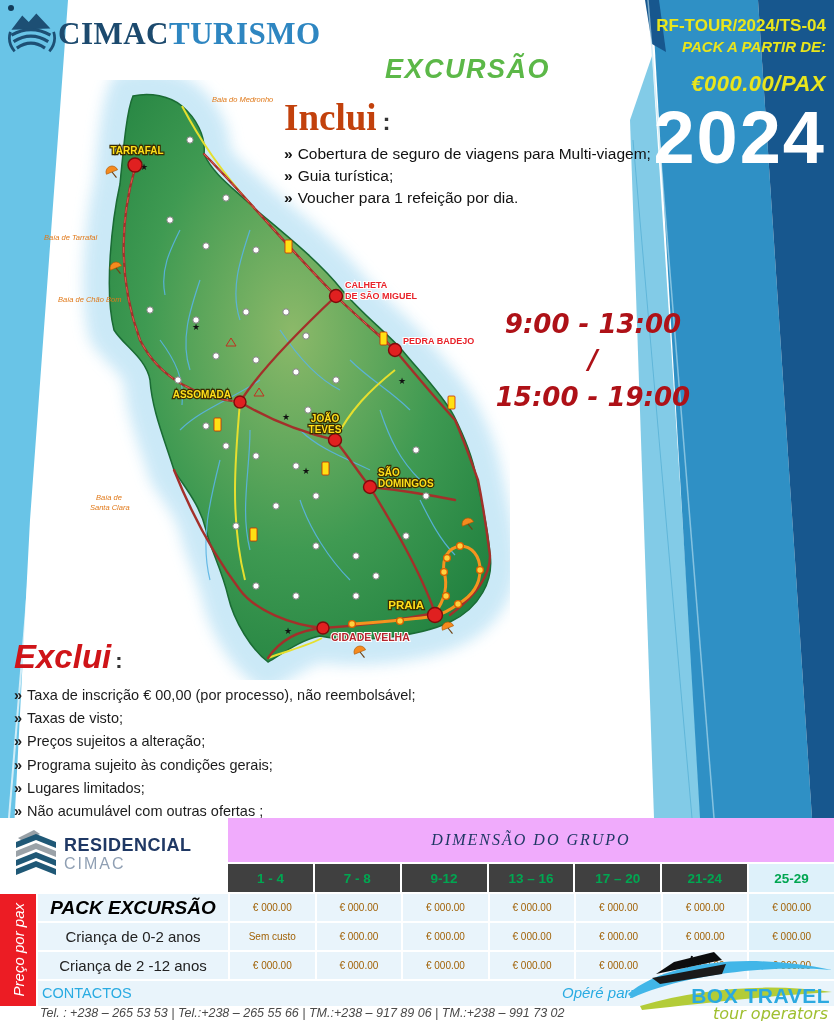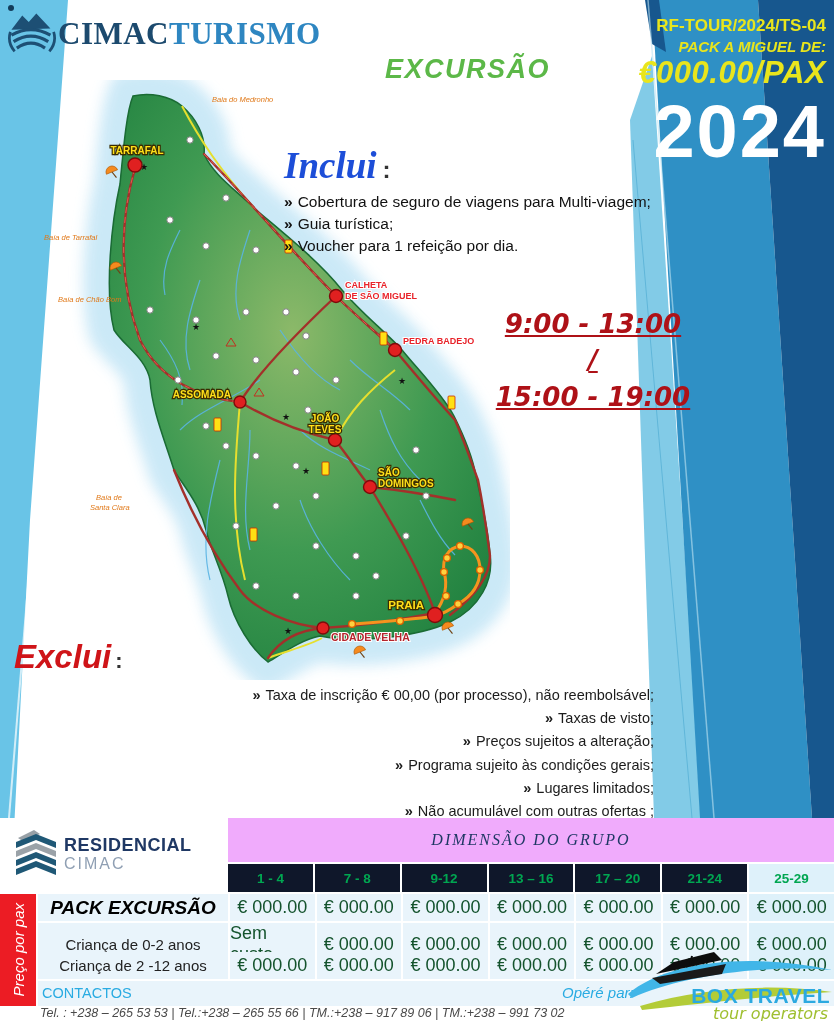--- a/index.html
+++ b/index.html
@@ -18,73 +18,73 @@
   .brand-turismo{color:#2e86c1;}
 
   
   .title{position:absolute;left:385px;top:54px;z-index:5;color:#5cb848;
          font-style:italic;font-weight:800;font-size:27px;letter-spacing:1.5px;}
 
   
   .ribbon-text{position:absolute;right:8px;top:16px;width:230px;text-align:right;z-index:5;color:#e9e51c;}
   .rib-ref{font-size:17px;font-weight:800;}
   .rib-pack{font-size:15px;font-weight:800;font-style:italic;margin-top:2px;}
-  .rib-price{font-size:31px;font-weight:800;font-style:italic;letter-spacing:.5px;}
+  .rib-price{font-size:22px;font-weight:800;font-style:italic;margin-top:16px;letter-spacing:.5px;}
   .rib-year{font-size:74px;font-weight:700;color:#ffffff;line-height:1;margin-top:4px;letter-spacing:2px;}
 
   
   .inclui{position:absolute;left:284px;top:96px;width:436px;z-index:6;}
-  .inclui-head{font-family:"Liberation Serif",serif;font-style:italic;font-weight:700;
-               font-size:37px;color:#1d4ed8;display:inline-block;margin-top:48px;}
+  .inclui-head{font-family:"Liberation Serif",serif;font-weight:700;
+               font-size:37px;color:#c2410c;display:inline-block;}
   .inclui-colon{font-size:24px;color:#333;font-weight:700;margin-left:6px;}
   .route-line{margin-top:8px;font-size:15px;color:#1a1a1a;}
   .route-label{color:#f3a900;font-style:italic;font-weight:800;font-size:17px;}
   .blist{margin:4px 0 0 0;padding:0;list-style:none;font-size:15.5px;color:#111;}
   .blist li{line-height:1.42;}
   .mk{font-weight:700;margin-right:5px;}
 
   
   .schedule{position:absolute;left:488px;top:306px;width:210px;text-align:center;z-index:6;
             font-style:italic;font-weight:700;font-size:26px;color:#ae1117;line-height:1.4;
-            font-family:"DejaVu Sans",sans-serif;text-decoration:underline;}
+            font-family:"DejaVu Sans",sans-serif;}
 
   
   .map{position:absolute;left:0;top:80px;z-index:3;}
   .town-yellow{fill:#ffe01a;font-weight:800;stroke:#3a2c00;stroke-width:2.4px;paint-order:stroke;}
   .town-red{fill:#e8232a;font-weight:800;stroke:#ffffff;stroke-width:2px;paint-order:stroke;}
   .town-darkred{fill:#b5242c;font-weight:800;stroke:#ffffff;stroke-width:2px;paint-order:stroke;}
   .bay{fill:#e07818;font-style:italic;font-size:7.5px;}
 
   
   .exclui{position:absolute;left:14px;top:638px;width:640px;z-index:6;}
   .exclui-head{font-style:italic;font-weight:700;font-size:33px;color:#cf1418;display:inline-block;}
   .exclui-colon{font-size:22px;color:#333;font-weight:700;margin-left:4px;}
-  .exlist{margin:8px 0 0 0;padding:0;list-style:none;font-size:14.5px;color:#1c1c1c;text-align:right;}
+  .exlist{margin:8px 0 0 0;padding:0;list-style:none;font-size:14.5px;color:#1c1c1c;}
   .exlist li{line-height:1.6;}
   .site{font-style:italic;}
 
   
   .pricing{position:absolute;left:0;top:818px;width:834px;height:174px;background:#fff;z-index:7;}
   .grp-head{position:absolute;left:228px;top:0;width:606px;height:44px;background:#f0abfc;
             display:flex;align-items:center;justify-content:center;
             font-family:"Liberation Serif",serif;font-style:italic;font-size:16px;
             color:#1f3864;letter-spacing:2px;}
   .col-row{position:absolute;left:228px;top:46px;width:606px;height:28px;
            display:grid;grid-template-columns:repeat(7,1fr);gap:2px;}
-  .col-cell{background:#0f172a;color:#00a651;font-weight:700;font-size:13.5px;
+  .col-cell{background:#404040;color:#00a651;font-weight:700;font-size:13.5px;
             display:flex;align-items:center;justify-content:center;}
   .col-cell.last{background:#def1fa;}
   .drow{position:absolute;left:38px;width:796px;height:27px;
         display:grid;grid-template-columns:190px repeat(7,1fr);gap:2px;}
   .r1{top:76px;} .r2{top:105px;} .r3{top:134px;}
   .lbl{background:#e9f4fb;display:flex;align-items:center;justify-content:center;
        font-size:15px;color:#222;}
   .lbl.pack{font-weight:800;font-style:italic;font-size:19px;color:#000;}
   .cell{background:#e9f4fb;display:flex;align-items:center;justify-content:center;
-        font-size:18px;color:#14532d;}
+        font-size:10px;color:#a16207;}
   .cell.last{background:#def1fa;}
   .red-strip{position:absolute;left:0;top:76px;width:36px;height:112px;background:#ec1c24;
              display:flex;align-items:center;justify-content:center;}
   .red-strip span{transform:rotate(180deg);writing-mode:vertical-rl;color:#fff;
                   font-style:italic;font-size:15px;white-space:nowrap;}
   .contacts-row{position:absolute;left:38px;top:163px;width:796px;height:25px;background:#e9f4fb;}
   .contacts-lbl{position:absolute;left:4px;top:4px;color:#29abe2;font-size:14.5px;}
   .opere{position:absolute;left:524px;top:3px;color:#29abe2;font-style:italic;font-size:15px;}
   .phones{position:absolute;left:40px;top:188px;font-style:italic;font-size:12.5px;color:#4a4a4a;white-space:nowrap;}
 
@@ -129,21 +129,21 @@
     </svg>
     <div class="brand-text">
       <span class="brand-cimac">CIMAC</span><span class="brand-turismo">TURISMO</span>
     </div>
   </div>
 
   <div class="title">EXCURSÃO</div>
 
   <div class="ribbon-text">
     <div class="rib-ref">RF-TOUR/2024/TS-04</div>
-    <div class="rib-pack">PACK A MIGUEL DE:</div>
+    <div class="rib-pack">PACK A PARTIR DE:</div>
     <div class="rib-price">€000.00/PAX</div>
     <div class="rib-year">2024</div>
   </div>
 
   <section class="inclui">
     <span class="inclui-head">Inclui</span><span class="inclui-colon">:</span>
     <ul class="blist">
       <li><span class="mk">»</span><span>Cobertura de seguro de viagens para Multi-viagem;</span></li>
       <li><span class="mk">»</span><span>Guia turística;</span></li>
       <li><span class="mk">»</span><span>Voucher para 1 refeição por dia.</span></li>

